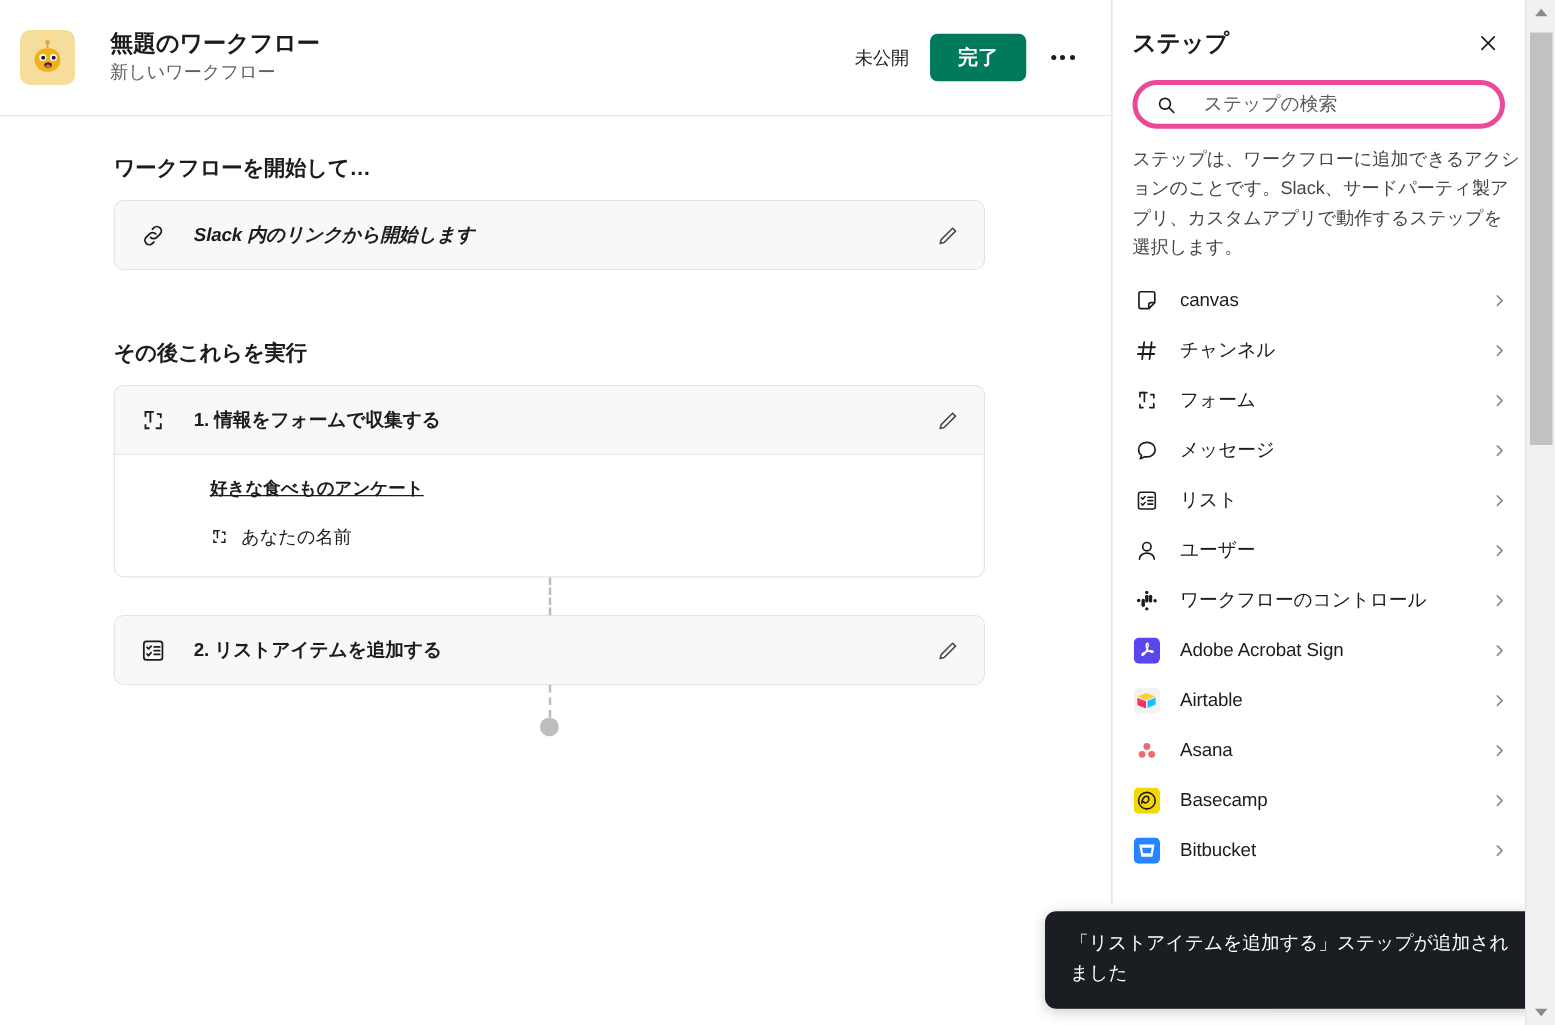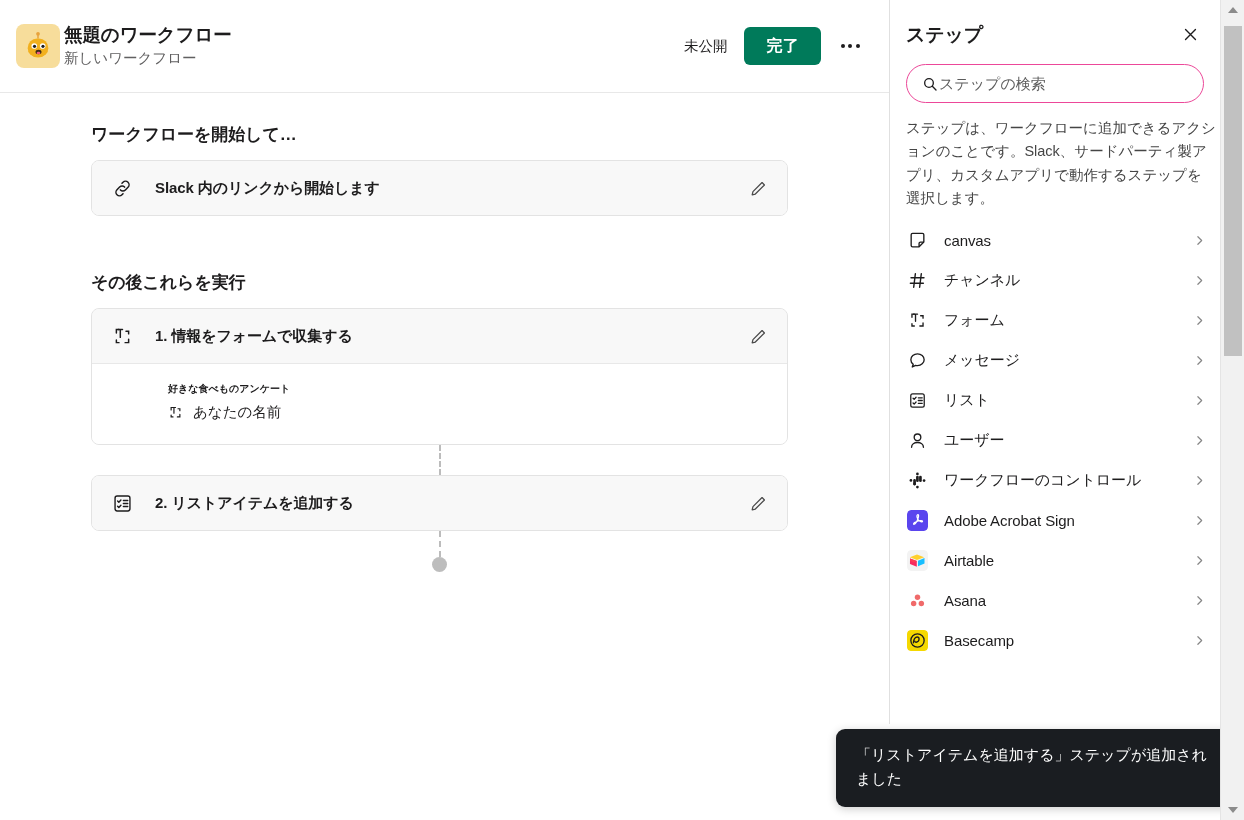--- a/index.html
+++ b/index.html
@@ -29,21 +29,21 @@
     background: #fff;
   }
   .wf-icon {
     width: 44px; height: 44px;
     border-radius: 8px;
     background: #f7dd9b;
     display: flex; align-items: center; justify-content: center;
     flex: none;
     overflow: hidden;
   }
-  .wf-titles { margin-left: 4px; flex: 1 1 auto; min-width: 0; }
+  .wf-titles { margin-left: 28px; flex: 1 1 auto; min-width: 0; }
   .wf-title {
     font-size: 18.5px; font-weight: 700; line-height: 1.25;
     letter-spacing: -.1px; color: #1d1c1d;
   }
   .wf-sub {
     font-size: 14.5px; color: #616061; line-height: 1.35; margin-top: 3px;
   }
   .topbar-actions { display: flex; align-items: center; gap: 0; flex: none; }
   .status-text {
     font-size: 14.5px; color: #1d1c1d; margin-right: 17px; margin-left: 43px;
@@ -85,32 +85,32 @@
     display: flex; align-items: center;
     height: 54px; padding: 0 14px 0 17px;
     background: #f8f8f8;
     cursor: pointer;
   }
   .card-head .ico { width: 26px; flex: none; display: flex; align-items: center; justify-content: center; color: #1d1c1d; }
   .card-head .label {
     margin-left: 20px; font-size: 15px; font-weight: 700; color: #1d1c1d;
     flex: 1 1 auto; letter-spacing: -.1px;
   }
-  .card-head .trigger-label { font-weight: 700; }
+  .card-head .trigger-label { font-weight: 700; font-style: italic; }
   .pencil-btn {
     width: 30px; height: 30px; border: none; background: transparent;
     cursor: pointer; display: flex; align-items: center; justify-content: center;
     color: #4a4a4a; border-radius: 5px;
   }
   .card-body {
     background: #fff;
     border-top: 1px solid #e8e8e8;
     padding: 18px 18px 22px 76px;
   }
-  .form-title { font-size: 10px; font-weight: 700; color: #1d1c1d; margin-bottom: 7px; }
+  .form-title { font-size: 14px; font-weight: 700; color: #1d1c1d; margin-bottom: 20px; text-decoration: underline; }
   .field-row { display: flex; align-items: center; gap: 9px; margin-top: 6px; font-size: 14.5px; color: #1d1c1d; }
   .field-row .fico { width: 16px; height: 16px; flex: none; color: #1d1c1d; display: flex; align-items: center; }
 
   
   .connector {
     position: absolute; left: 0; right: 0;
     display: flex; flex-direction: column; align-items: center;
     pointer-events: none;
   }
   .dash-line {
@@ -133,22 +133,22 @@
     padding: 22px 16px 0 16px;
   }
   .panel-title { font-size: 19px; font-weight: 700; color: #1d1c1d; letter-spacing: -.2px; }
   .close-btn {
     width: 28px; height: 28px; border: none; background: transparent; cursor: pointer;
     display: flex; align-items: center; justify-content: center; color: #1d1c1d;
     margin-top: -2px; border-radius: 5px;
   }
   .search-wrap { padding: 16px 16px 0 16px; }
   .search-box {
-    display: flex; align-items: center; gap: 1px;
-    height: 39px; border: 1px solid #ec4899; border-radius: 20px;
+    display: flex; align-items: center; gap: 22px;
+    height: 39px; border: 4px solid #ec4899; border-radius: 20px;
     padding: 0 15px; background: #fff;
   }
   .search-box .sico { color: #1d1c1d; display: flex; flex: none; }
   .search-box input {
     border: none; outline: none; flex: 1 1 auto;
     font-family: inherit; font-size: 15px; color: #1d1c1d; background: transparent;
   }
   .search-box input::placeholder { color: #5c5c5c; }
   .panel-desc {
     padding: 14px 4px 10px 16px;
@@ -538,20 +538,35 @@
           </svg>
         </span>
         <span class="slabel">Basecamp</span>
         <span class="chev">
           <svg width="13" height="13" viewBox="0 0 24 24" fill="none" stroke="#868686" stroke-width="2.2" stroke-linecap="round" stroke-linejoin="round">
               <path d="M9 5l7 7-7 7"></path>
             </svg>
         </span>
       </div>
 
+      <div class="step-row is-app">
+        <span class="sicon">
+          <svg class="app-badge" viewBox="0 0 24 24">
+            <rect width="24" height="24" rx="4" fill="#2684ff"></rect>
+            <path d="M5 6.4h14l-2 11.2h-10z" fill="#ffffff"></path>
+            <path d="M7.6 9.4h8.8l-.9 5h-7z" fill="#2684ff"></path>
+          </svg>
+        </span>
+        <span class="slabel">Bitbucket</span>
+        <span class="chev">
+          <svg width="13" height="13" viewBox="0 0 24 24" fill="none" stroke="#868686" stroke-width="2.2" stroke-linecap="round" stroke-linejoin="round">
+              <path d="M9 5l7 7-7 7"></path>
+            </svg>
+        </span>
+      </div>
 
     </div>
   </div>
 
   <div class="toast">「リストアイテムを追加する」ステップが追加されました</div>
 
   <div class="scrollbar">
     <div class="sb-arrow up">
         <i></i>
       </div>

